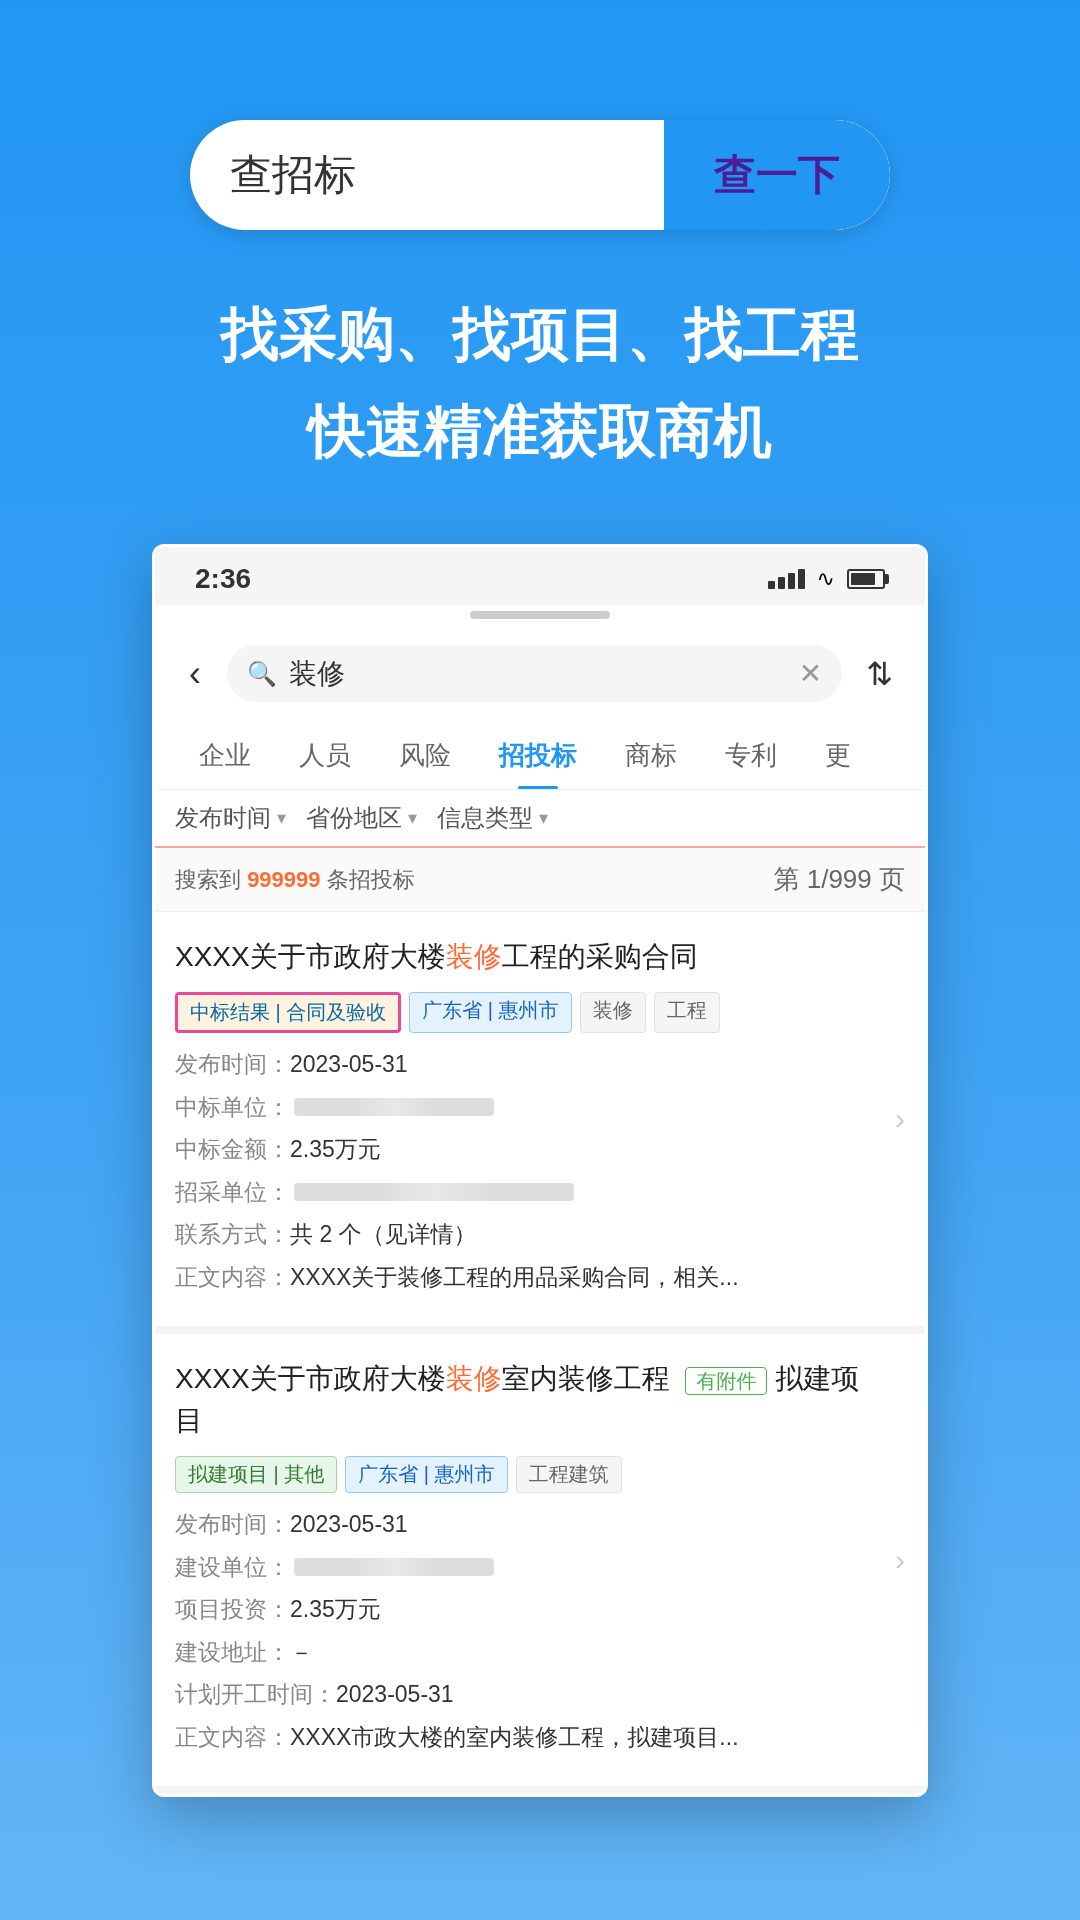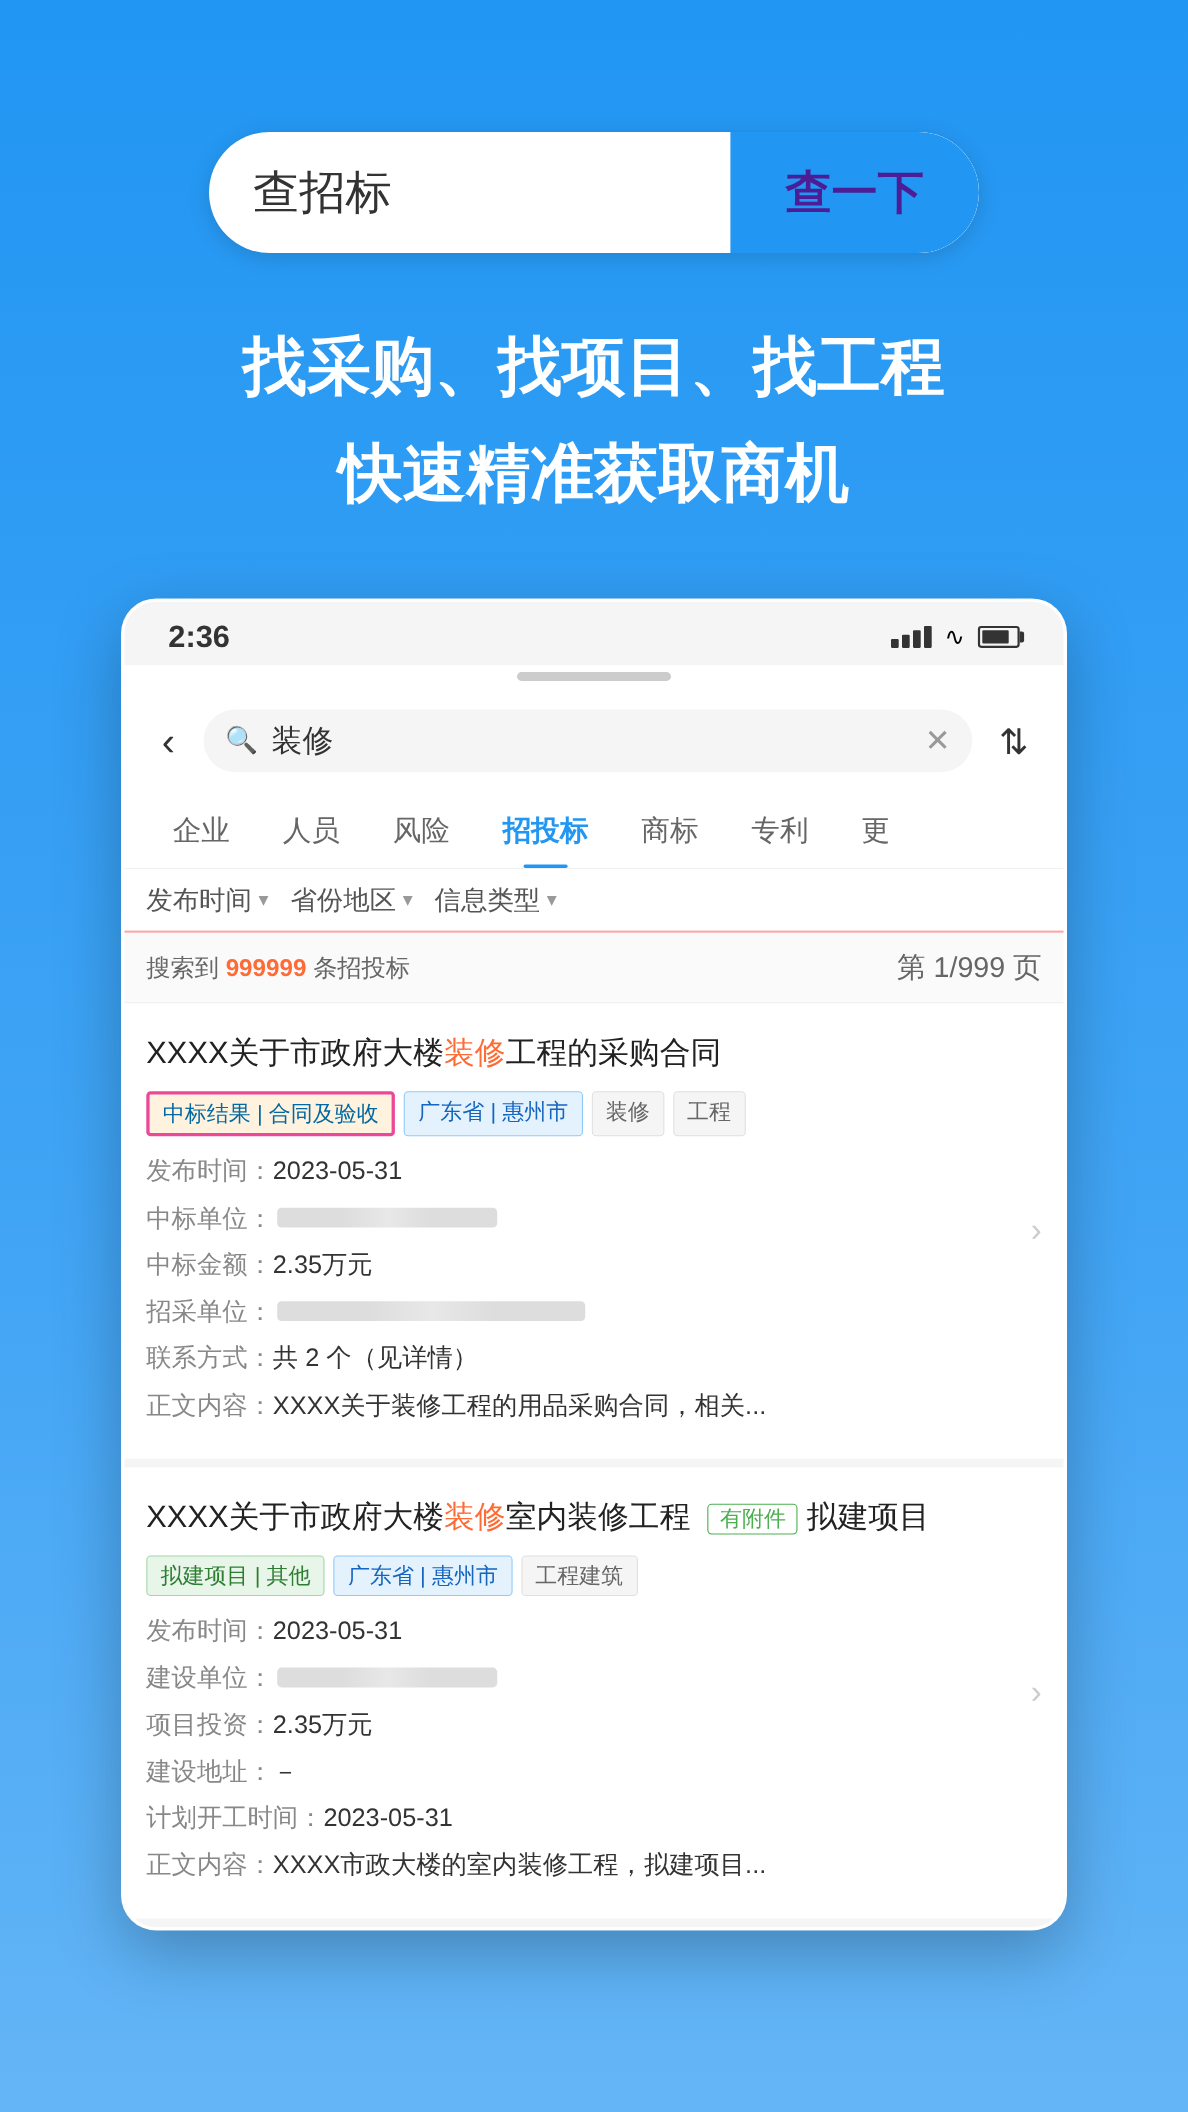--- a/index.html
+++ b/index.html
@@ -77,22 +77,22 @@
     }
 
     
     .phone-container {
       display: flex;
       justify-content: center;
       padding: 0 60px;
     }
     .phone-mockup {
       background: white;
-      border-radius: 32px;
-      width: 860px;
+      border-radius: 12px;
+      width: 776px;
       overflow: hidden;
       box-shadow: 0 20px 60px rgba(0,0,0,0.25);
       border: 3px solid rgba(255,255,255,0.8);
     }
 
     
     .phone-top {
       background: #f5f5f5;
       padding: 16px 40px 10px;
       display: flex;

